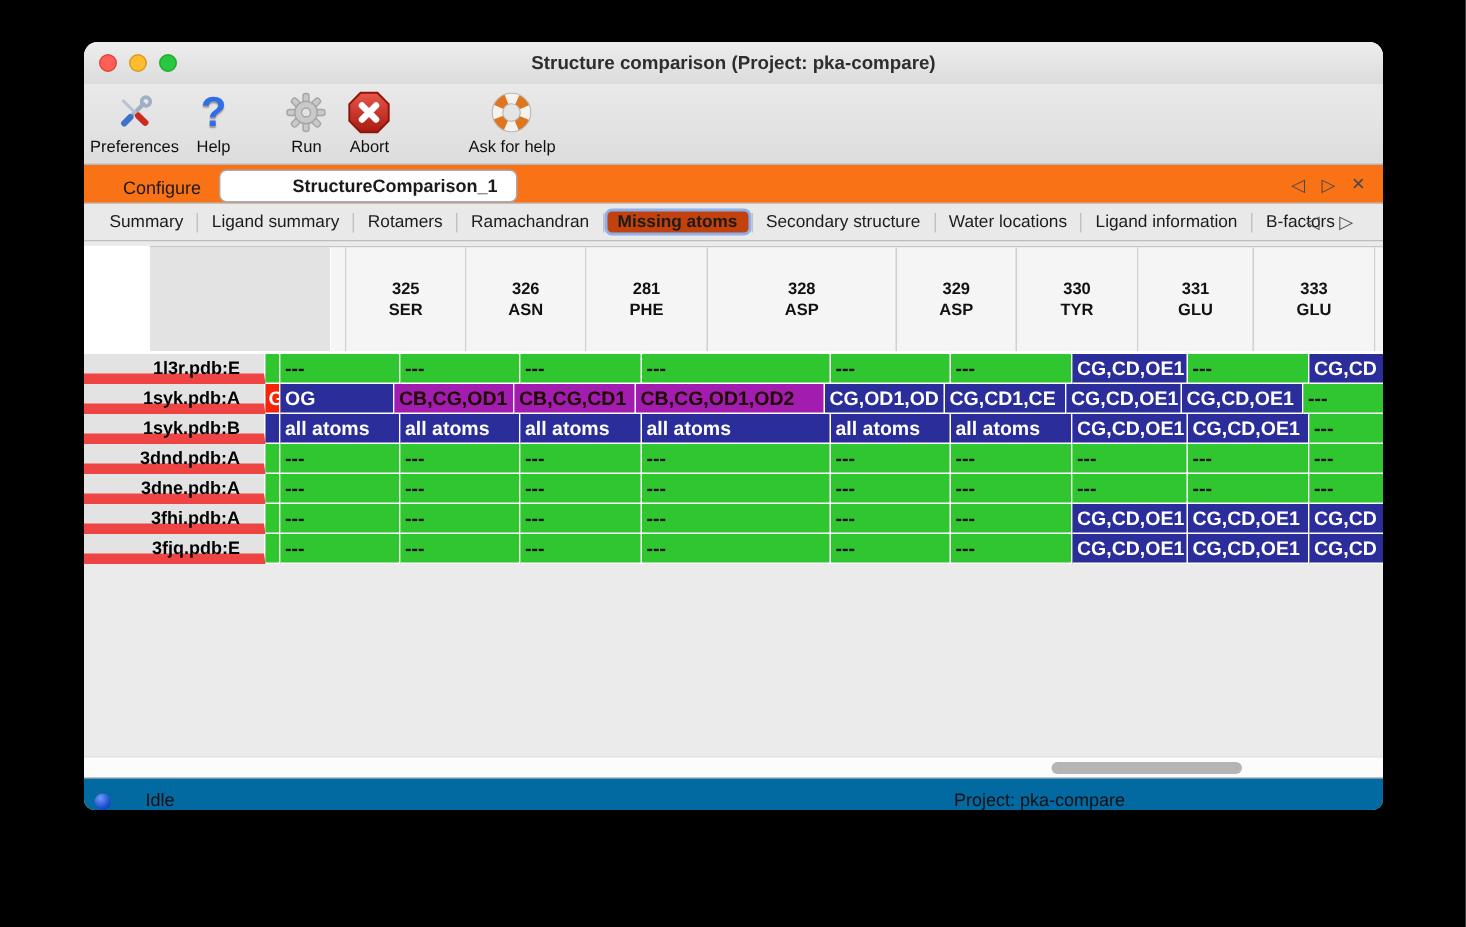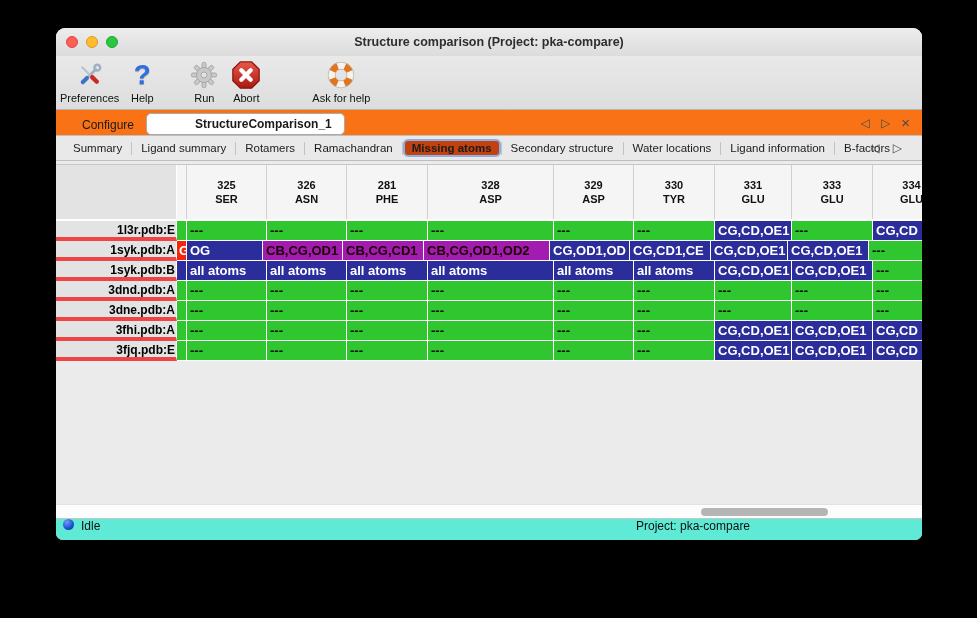--- a/index.html
+++ b/index.html
@@ -39,43 +39,43 @@
   .subtabbar{ height:25px; background:#e9e9e9; border-bottom:1px solid #bdbdbd; position:relative;
               display:flex; align-items:center; padding-left:8px; }
   .subtab{ font-size:11.5px; color:#1c1c1c; padding:2px 9px; white-space:nowrap; }
   .subtab.active{ background:#c2410c; border:2px solid #8cb0ea; border-radius:5px; font-weight:bold; padding:1px 7px; margin:0 0; }
   .vsep{ width:1px; height:13px; background:#c3c3c3; }
   .subtab-nav{ position:absolute; right:20px; top:0; height:100%; display:flex; align-items:center; gap:13px; }
 
   
   .content{ position:relative; height:343px; background:#ebebeb; overflow:hidden; }
   .ms-table{ position:absolute; left:0; top:3px; width:866px; background:#fff; overflow:hidden; font-weight:bold; }
-  .t-hrow{ display:flex; height:57px; border-top:1px solid #c6c6c6; border-bottom:2px solid #fff; }
+  .t-hrow{ display:flex; height:72px; border-top:1px solid #c6c6c6; border-bottom:2px solid #fff;margin-left:44px; }
   .h-gutter{ width:121px; background:#e3e3e3; border-right:1px solid #fff; flex:none; }
   .h-edge{ width:10px; background:#f5f5f5; border-right:1px solid #d0d0d0; flex:none; }
   .h-cell{ background:#f5f5f5; border-right:1px solid #d0d0d0; flex:none; display:flex; flex-direction:column;
            align-items:center; justify-content:center; font-size:11px; line-height:14px; color:#111; }
   .t-row{ display:flex; height:20px; }
-  .t-label{ width:121px; flex:none; background:#e3e3e3; border-right:1px solid #fff; border-bottom:4px solid #ef4444;
-            font-size:12px; line-height:19px; text-align:right; padding-right:1px; color:#000; }
+  .t-label{ width:121px; flex:none; background:#e3e3e3; border-right:1px solid #fff; border-bottom:7px solid #ef4444;
+            font-size:12px; line-height:19px; text-align:right; padding-right:16px; color:#000; }
   .t-cell{ flex:none; border-right:1px solid #fff; border-bottom:1px solid #fff; font-size:13px; line-height:19px;
            padding-left:3px; white-space:nowrap; overflow:hidden; }
   .t-edge{ width:10px; padding-left:2px; }
   .c-ok{ background:#2fc62f; color:#0b0b0b; }
   .c-n{ background:#2b2d9b; color:#fff; }
   .c-r{ background:#a21caf; color:#1c0000; }
   .c-rw{ background:#f42509; color:#fff; }
 
   
   .hscroll{ height:14px; background:#fcfcfc; border-top:1px solid #e2e2e2; position:relative; }
   .hthumb{ position:absolute; left:645px; top:3px; width:127px; height:8px; border-radius:4px; background:#b5b5b5; }
 
   
-  .statusbar{ height:22px; background:#5eead4; border-top:1px solid #c6c6c6; position:relative;
-              display:flex; align-items:flex-start; }
+  .statusbar{ height:22px; background:#0369a1; border-top:1px solid #c6c6c6; position:relative;
+              display:flex; align-items:flex-end;gap:16px; }
   .status-dot{ width:11px; height:11px; border-radius:50%; margin-left:7px; flex:none;
                background:radial-gradient(circle at 35% 28%, #6e9bf7, #1c4fd0 60%, #0f2f8f); }
   .status-text{ font-size:12px; color:#111; margin-left:7px; }
   .project-text{ position:absolute; left:580px; font-size:12px; color:#111; }
 </style>
 </head>
 <body>
 
 <div class="window">
 

